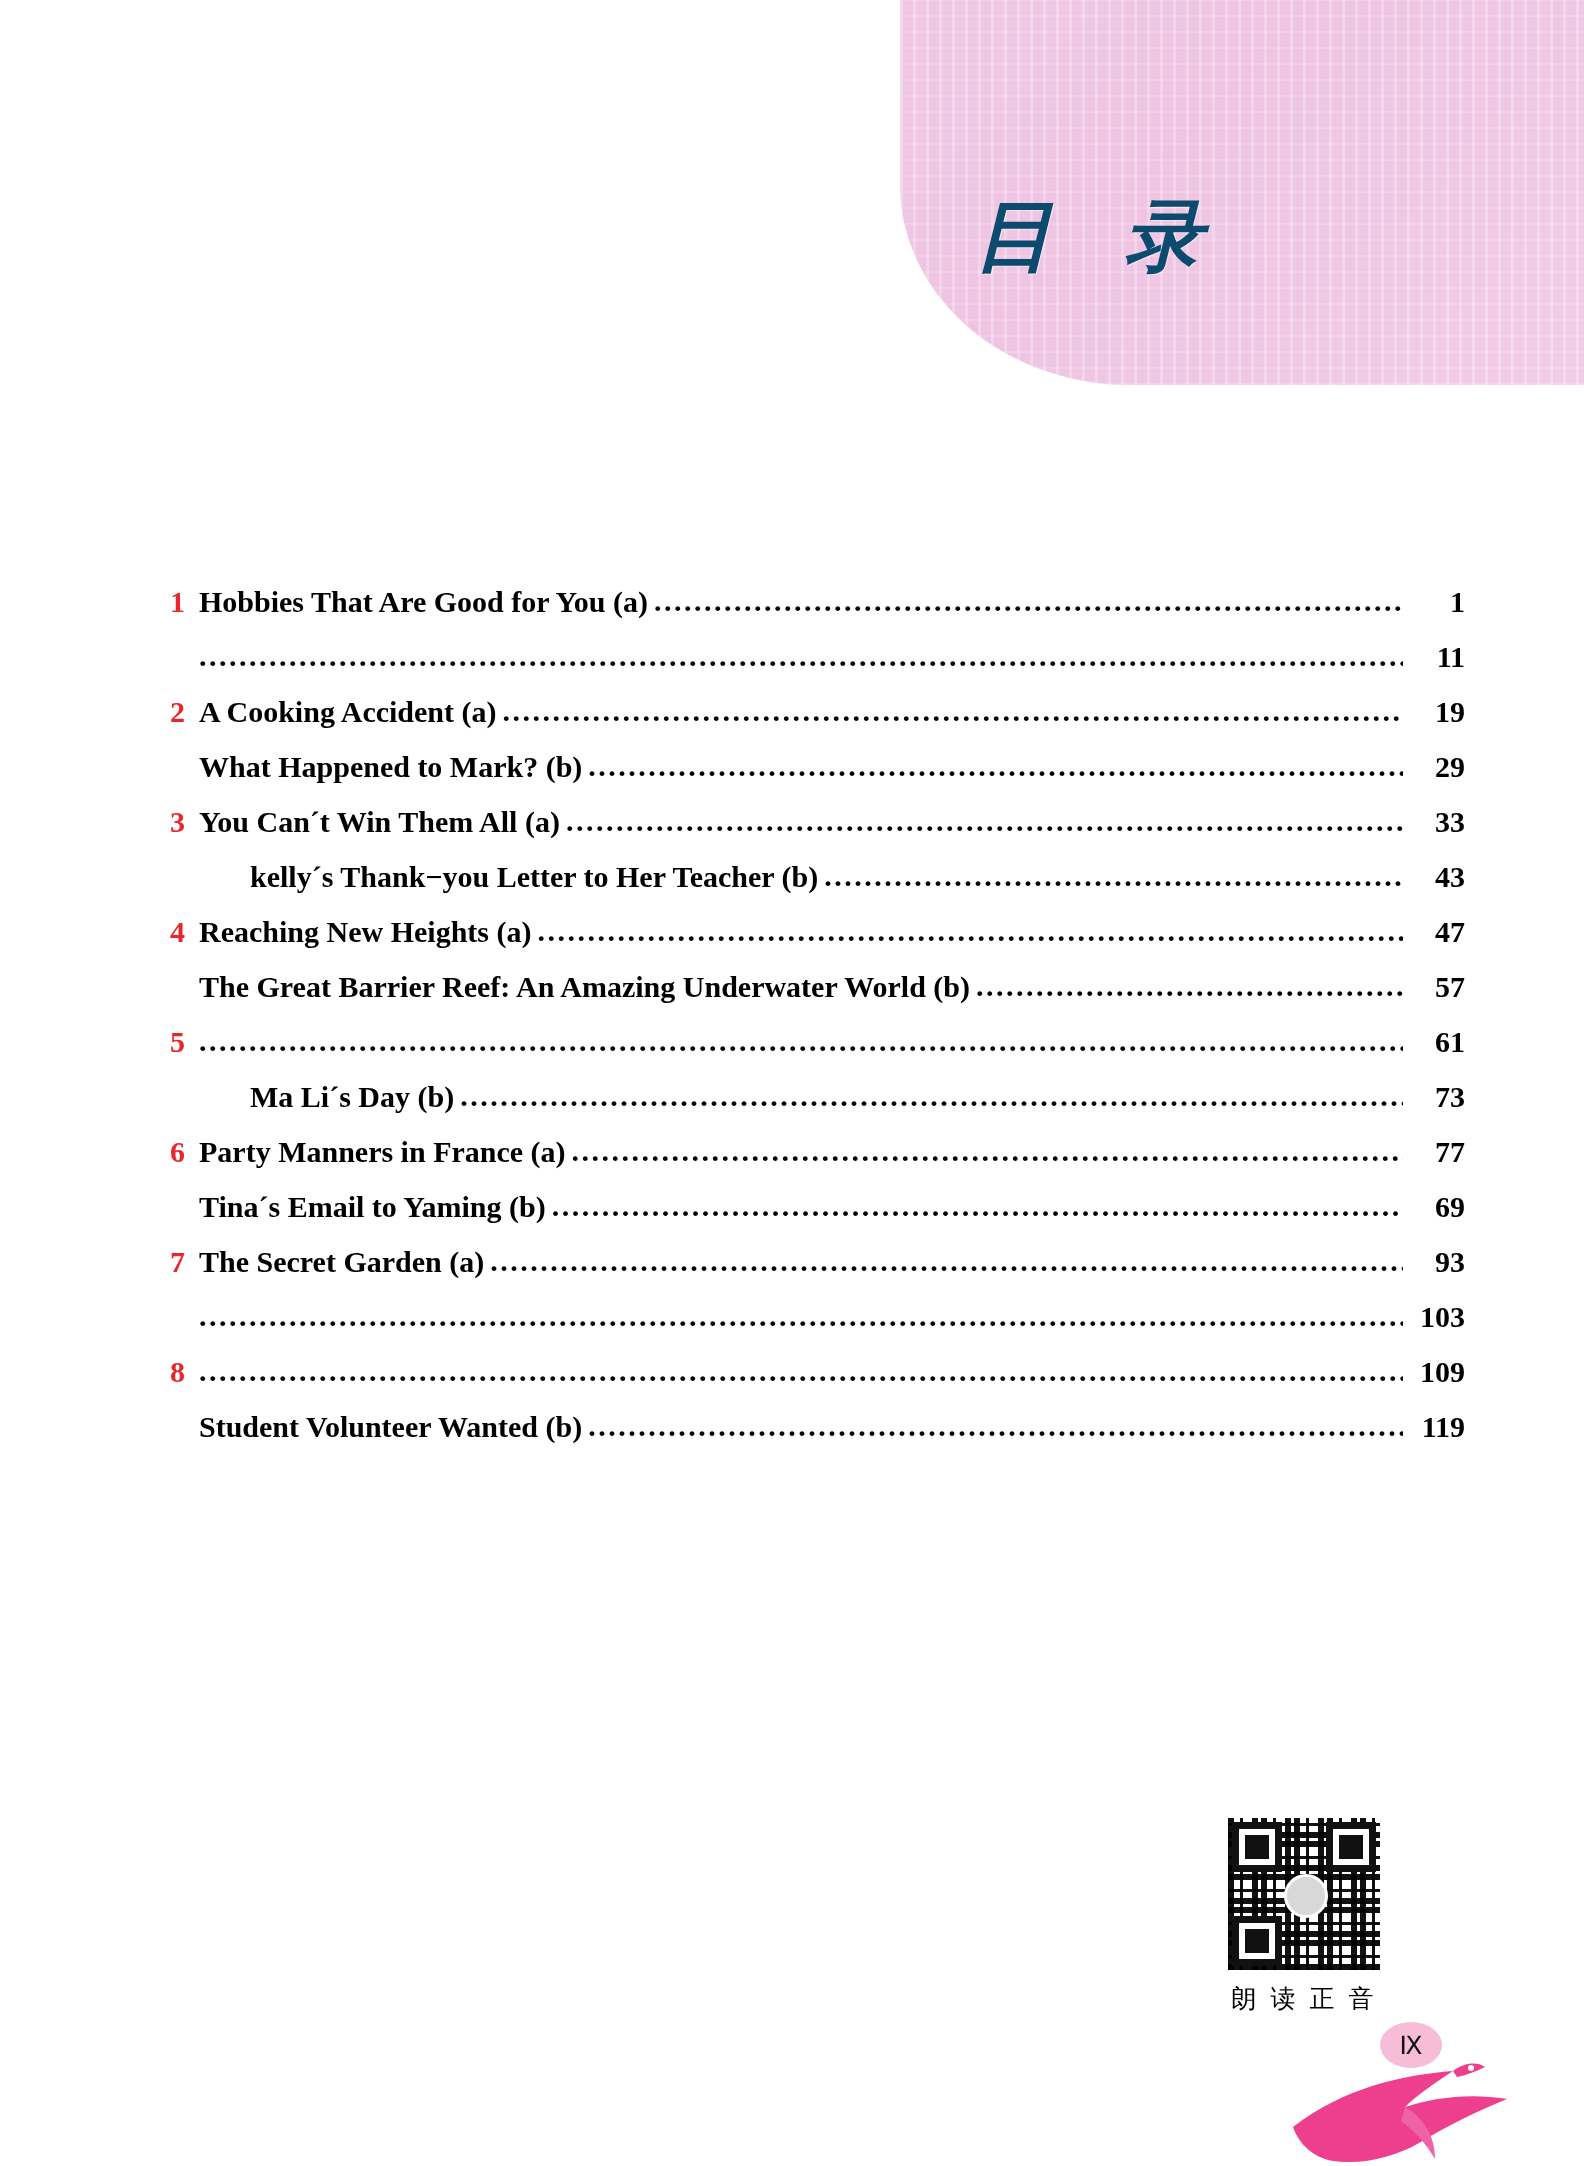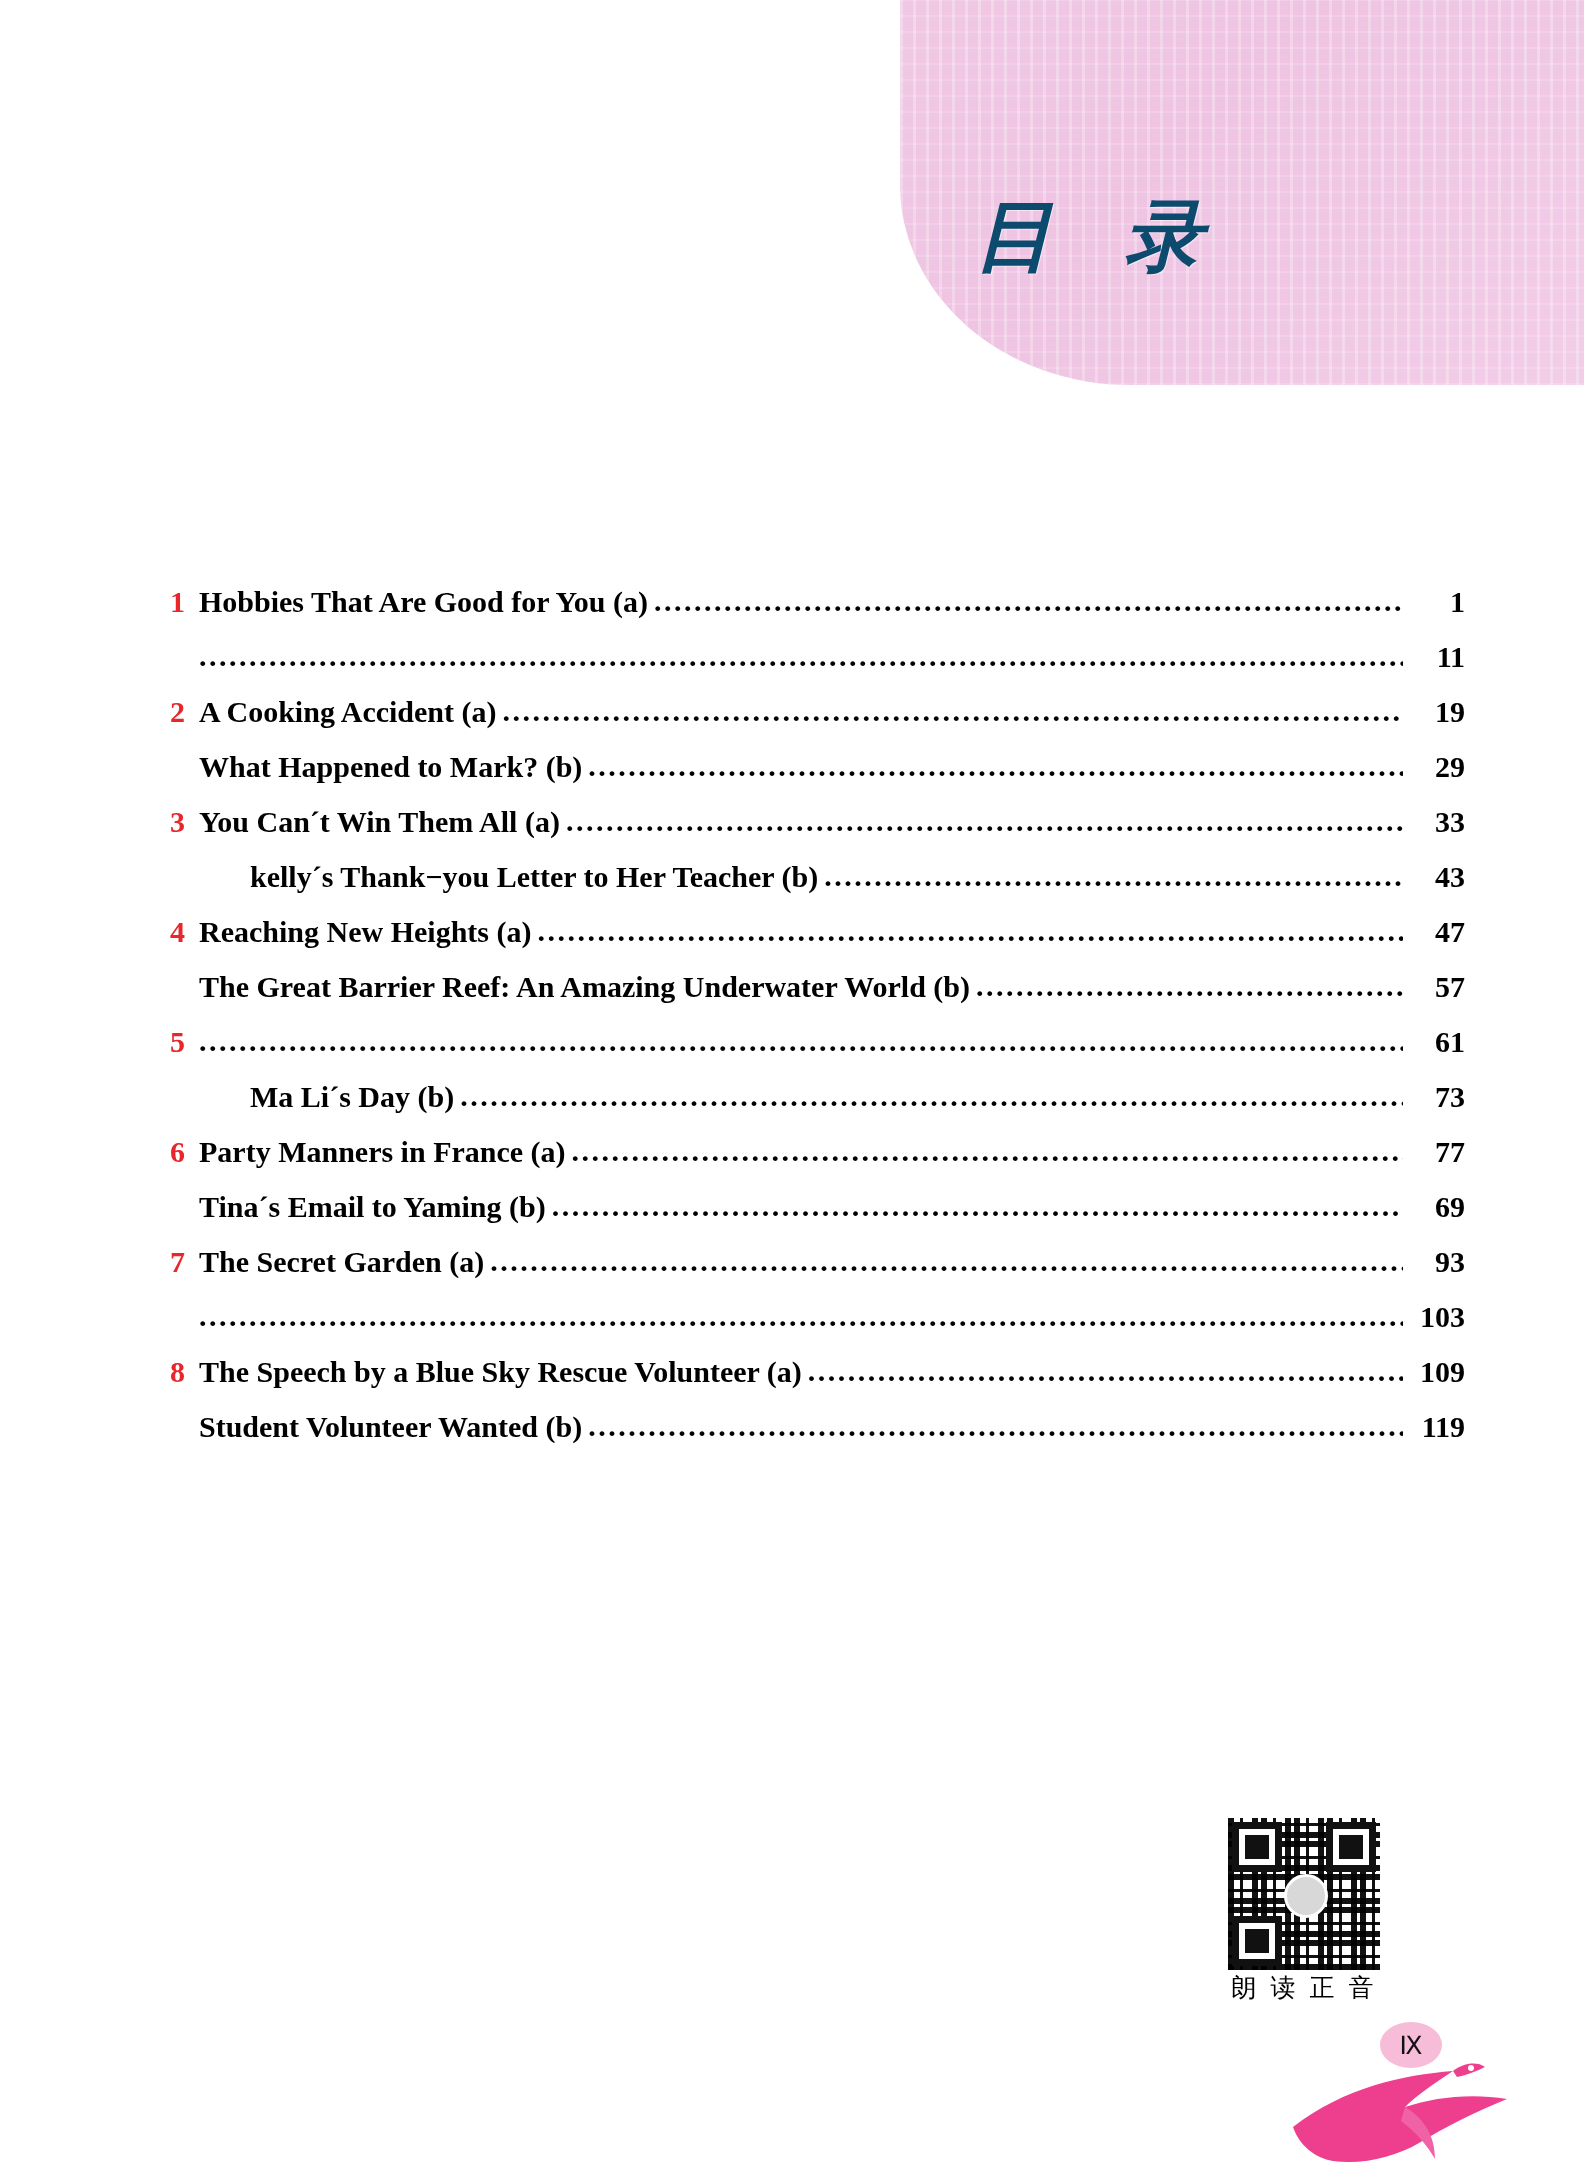--- a/index.html
+++ b/index.html
@@ -142,21 +142,21 @@
     position: absolute;
     top: 56px;
     left: 56px;
     width: 38px;
     height: 38px;
     border-radius: 50%;
     background: #d8d8d8;
     border: 3px solid #fff;
   }
   .qr-caption {
-    margin-top: 1px;
+    margin-top: 12px;
     font-family: "DejaVu Sans", sans-serif;
     font-size: 25px;
     color: #000;
     letter-spacing: 3px;
     font-weight: normal;
   }
 
   
   .page-badge {
     position: absolute;
@@ -268,21 +268,20 @@
       <span class="toc-leader">......................................................................................................................................................</span>
       <span class="toc-page">93</span>
     </div>
     <div class="toc-row indent-1">
       <span class="unit-num blank"></span>
       <span class="toc-leader">......................................................................................................................................................</span>
       <span class="toc-page">103</span>
     </div>
     <div class="toc-row">
       <span class="unit-num">8</span>
-      <span class="toc-title">The Speech by a Blue Sky Rescue Volunteer (a)</span>
       <span class="toc-leader">......................................................................................................................................................</span>
       <span class="toc-page">109</span>
     </div>
     <div class="toc-row">
       <span class="unit-num blank"></span>
       <span class="toc-title">Student Volunteer Wanted (b)</span>
       <span class="toc-leader">......................................................................................................................................................</span>
       <span class="toc-page">119</span>
     </div>
   </div>

